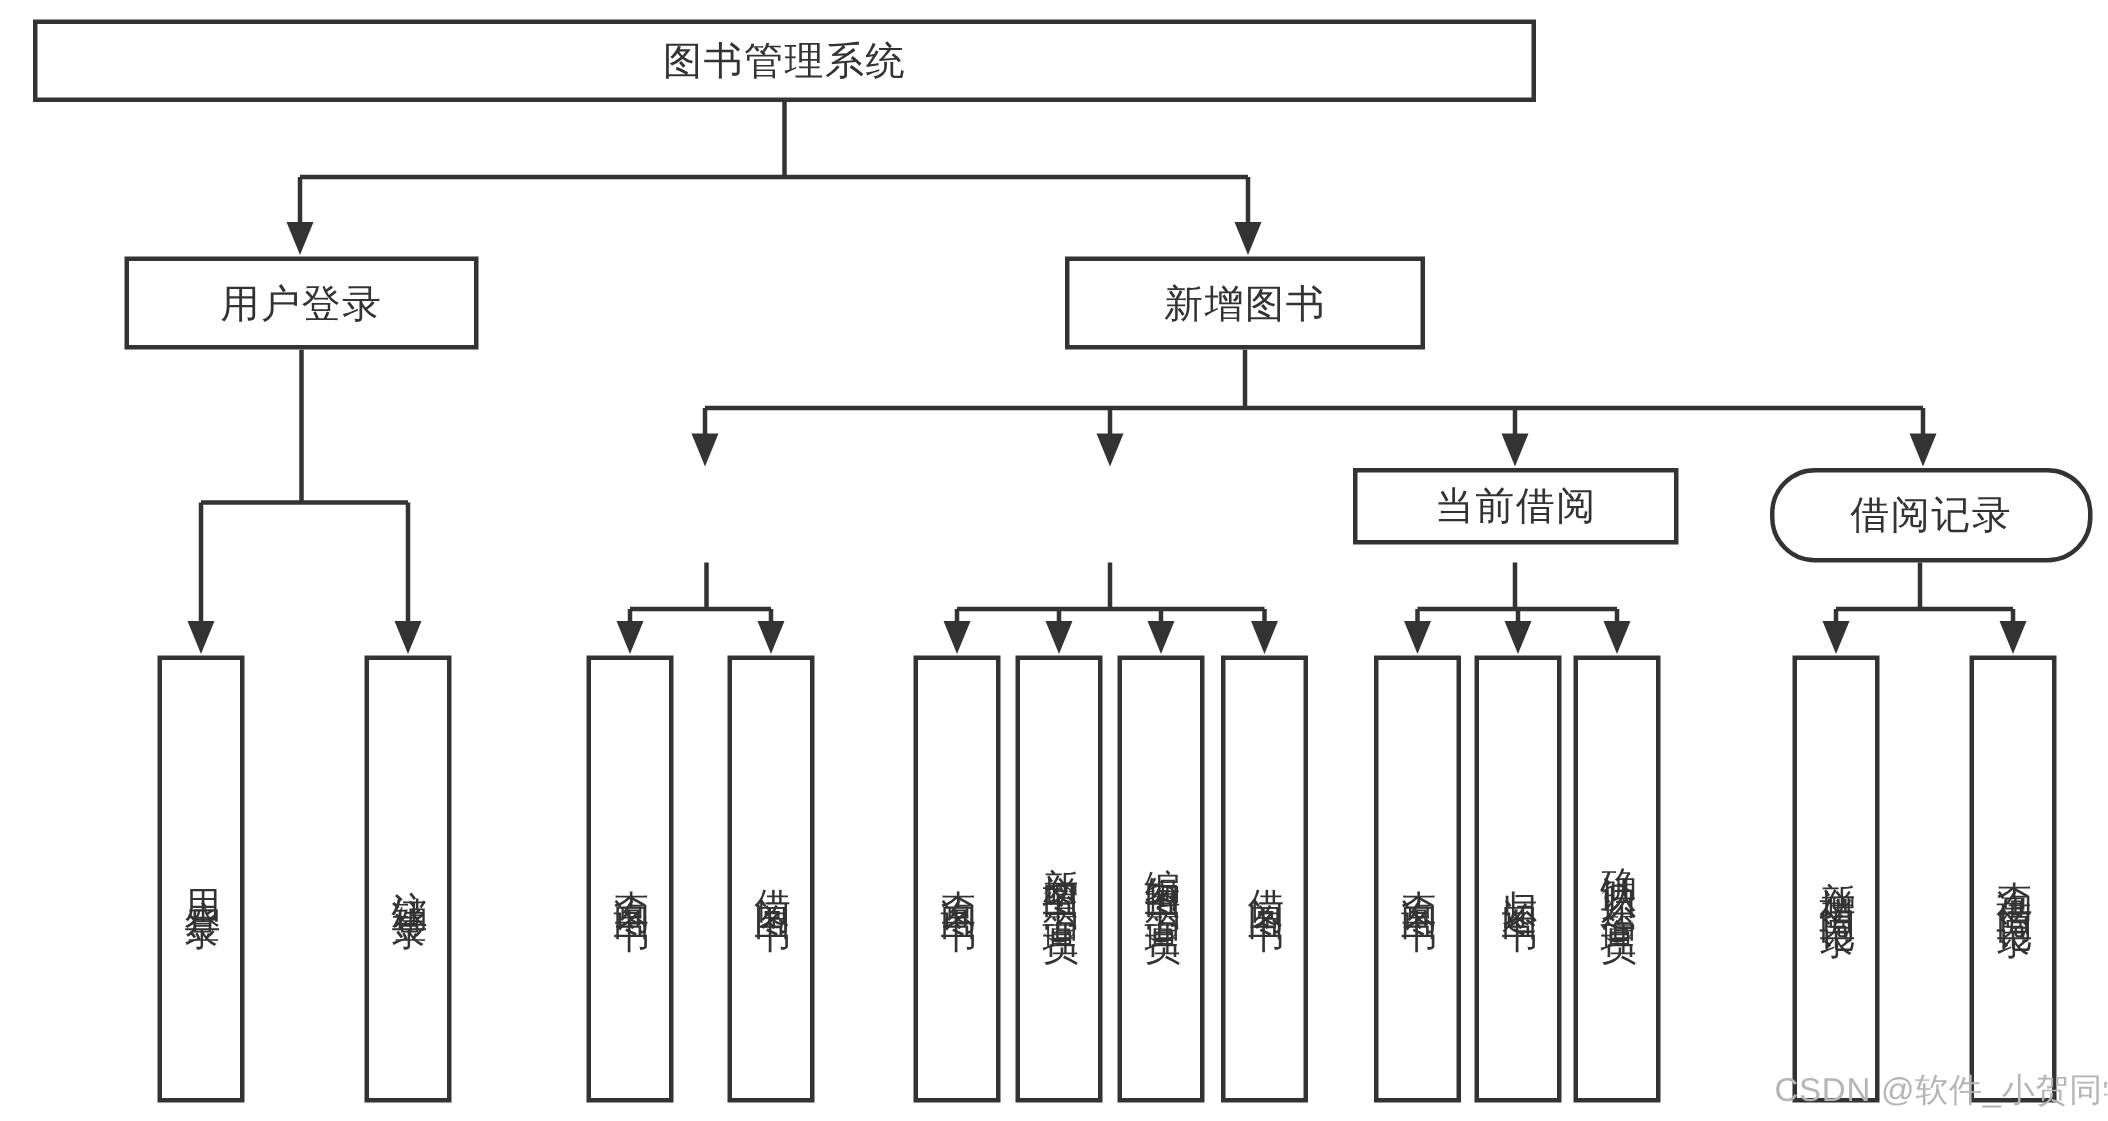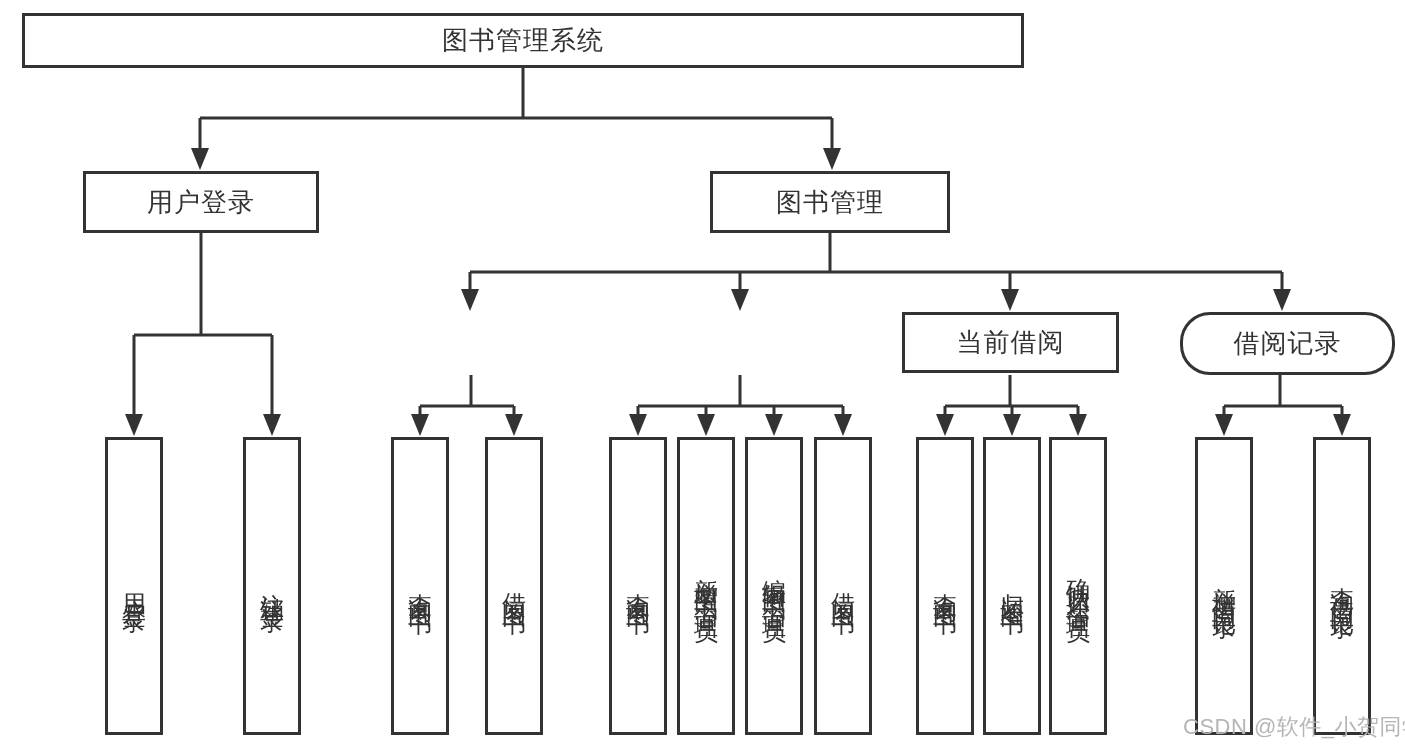--- a/index.html
+++ b/index.html
@@ -104,24 +104,24 @@
   </svg>
 
   <div class="box" style="left:22px;top:13px;width:1002px;height:55px;">
     <span class="hlabel">图书管理系统</span>
   </div>
 
   <div class="box" style="left:83px;top:171px;width:236px;height:62px;">
     <span class="hlabel">用户登录</span>
   </div>
   <div class="box" style="left:710px;top:171px;width:240px;height:62px;">
-    <span class="hlabel">图书管理</span>
+    <span class="hlabel">新增图书</span>
   </div>
 
-  <div class="box" style="left:902px;top:312px;width:217px;height:61px;">
+  <div class="box" style="left:902px;top:312px;width:217px;height:51px;">
     <span class="hlabel">当前借阅</span>
   </div>
   <div class="box" style="left:1180px;top:312px;width:215px;height:63px;border-radius:30px;">
     <span class="hlabel">借阅记录</span>
   </div>
 
   <div class="box leaf" style="left:105px;">
     <span class="vlabel">用户登录</span>
   </div>
   <div class="box leaf" style="left:243px;">

